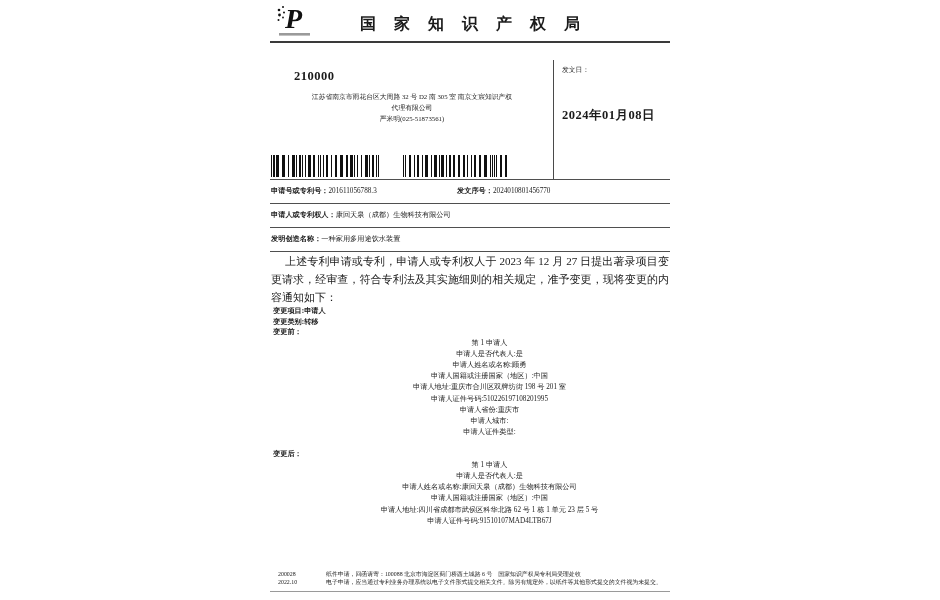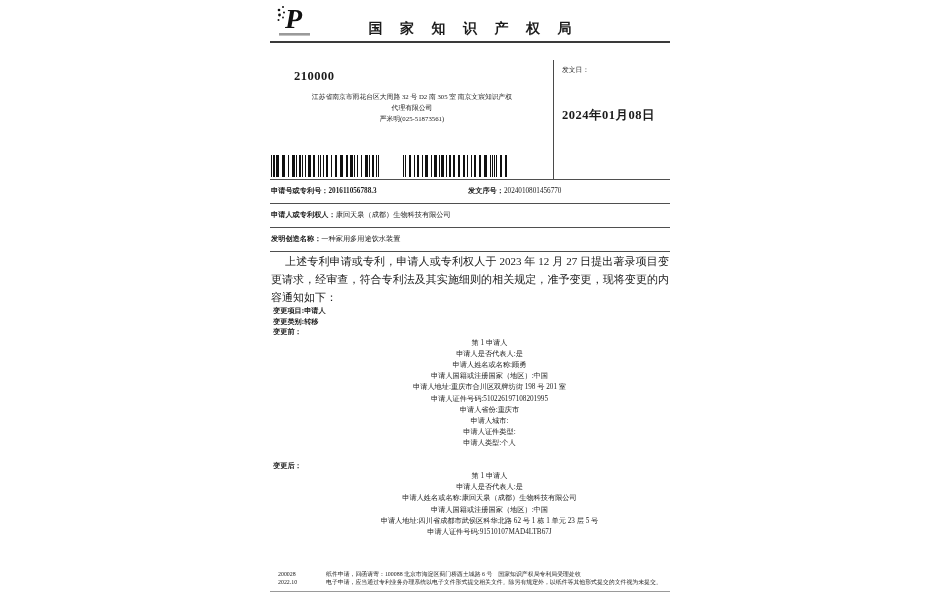--- a/index.html
+++ b/index.html
@@ -3,41 +3,41 @@
 <meta charset="utf-8">
 <style>
   html,body{margin:0;padding:0;background:#fff;}
   body{width:940px;height:600px;position:relative;overflow:hidden;
        font-family:"Liberation Serif","DejaVu Serif",serif;color:#1b1b1b;}
   .doc{position:absolute;left:270px;top:0;width:400px;height:600px;}
 
   
   .hdr{position:relative;height:41px;border-bottom:2px solid #3a3a3a;}
   .logo{position:absolute;left:6px;top:3px;width:36px;height:34px;}
-  .office{text-align:center;padding-top:20px;font-size:14px;font-weight:bold;
+  .office{text-align:center;padding-top:14px;font-size:16px;font-weight:bold;
           letter-spacing:7px;text-indent:7px;white-space:nowrap;}
 
   
   .info{position:relative;height:119px;margin-top:17px;}
   .postal{position:absolute;left:24px;top:9px;font-size:12.5px;font-weight:bold;letter-spacing:.5px;}
   .addr{position:absolute;left:8px;top:31px;width:268px;text-align:center;
         font-size:6.8px;line-height:11px;}
   .dispatch{position:absolute;left:283px;top:0;bottom:0;border-left:1.5px solid #4a4a4a;
             padding:5px 0 0 8px;}
   .dispatch-label{font-size:6.8px;}
   .dispatch-date{margin-top:32px;font-size:12.5px;font-weight:bold;white-space:nowrap;letter-spacing:.5px;}
   .barcodes{position:absolute;left:1px;bottom:2px;display:flex;gap:22px;}
   .barcode{height:22px;display:flex;align-items:stretch;}
   .barcode i{display:block;background:#101010;height:100%;}
 
   
   .meta-row{border-bottom:1.5px solid #4f4f4f;position:relative;
             padding:6px 2px 7px 1px;font-size:7.2px;min-height:9px;}
   .meta-label{font-weight:bold;}
-  .field2{position:absolute;left:198px;top:6px;font-family:Liberation Serif, serif;}
+  .field2{position:absolute;left:187px;top:6px;font-family:Liberation Serif, serif;}
 
   
   .title{margin:13px 0 10px;text-align:center;font-size:11.5px;font-weight:bold;
          letter-spacing:7px;text-indent:7px;}
   .intro{font-size:11px;line-height:18px;text-indent:14px;text-align:justify;margin:0 1px;}
   .kv{font-size:7.2px;line-height:10.5px;font-weight:bold;margin-left:3px;}
   .blk{margin-left:39px;font-size:7.2px;line-height:11.2px;text-align:center;}
   .after-label{margin-top:11px;}
 
   
@@ -135,21 +135,21 @@
           <i style="width: 1px; margin-right: 1px;"></i>
           <i style="width: 1px; margin-right: 3px;"></i>
           <i style="width: 2px; margin-right: 3px;"></i>
           <i style="width: 2px; margin-right: 2px;"></i>
         </div>
     </div>
   </div>
 
   <div class="meta" style="border-top:1.5px solid #4f4f4f;">
     <div class="meta-row">
-      <span class="meta-label">申请号或专利号：</span><span style="font-weight:bold">201611056788.3</span>
+      <span class="meta-label">申请号或专利号：</span><span style="font-weight:normal">201611056788.3</span>
       <span class="field2">
         <span class="meta-label">发文序号：</span><span>2024010801456770</span>
       </span>
     </div>
     <div class="meta-row">
       <span class="meta-label">申请人或专利权人：</span><span>康回天泉（成都）生物科技有限公司</span>
     </div>
     <div class="meta-row">
       <span class="meta-label">发明创造名称：</span><span>一种家用多用途饮水装置</span>
     </div>
@@ -163,21 +163,20 @@
 
     <div class="blk">第 1 申请人</div>
     <div class="blk">申请人是否代表人:是</div>
     <div class="blk">申请人姓名或名称:顾勇</div>
     <div class="blk">申请人国籍或注册国家（地区）:中国</div>
     <div class="blk">申请人地址:重庆市合川区双牌坊街 198 号 201 室</div>
     <div class="blk">申请人证件号码:510226197108201995</div>
     <div class="blk">申请人省份:重庆市</div>
     <div class="blk">申请人城市:</div>
     <div class="blk">申请人证件类型:</div>
-    <div class="blk">申请人类型:个人</div>
 
     <div class="kv after-label">变更后：</div>
 
     <div class="blk">第 1 申请人</div>
     <div class="blk">申请人是否代表人:是</div>
     <div class="blk">申请人姓名或名称:康回天泉（成都）生物科技有限公司</div>
     <div class="blk">申请人国籍或注册国家（地区）:中国</div>
     <div class="blk">申请人地址:四川省成都市武侯区科华北路 62 号 1 栋 1 单元 23 层 5 号</div>
     <div class="blk">申请人证件号码:91510107MAD4LTB67J</div>
   </div>

